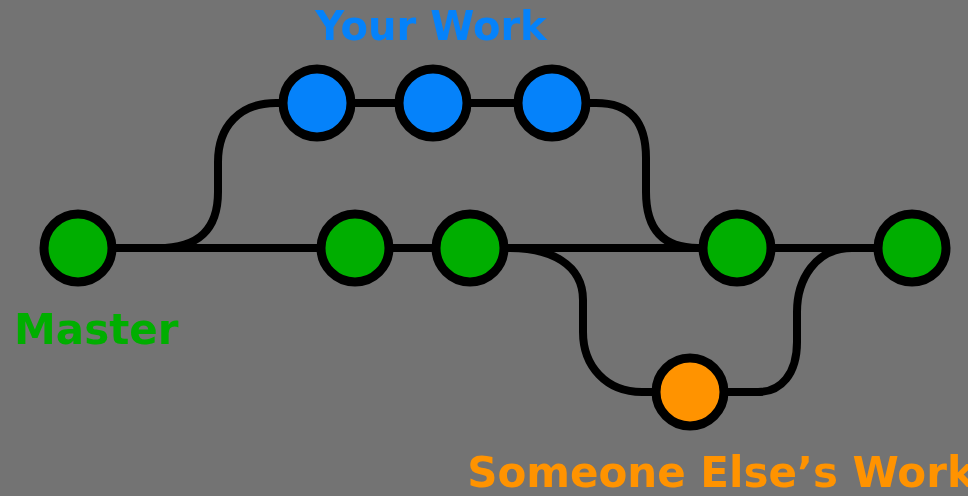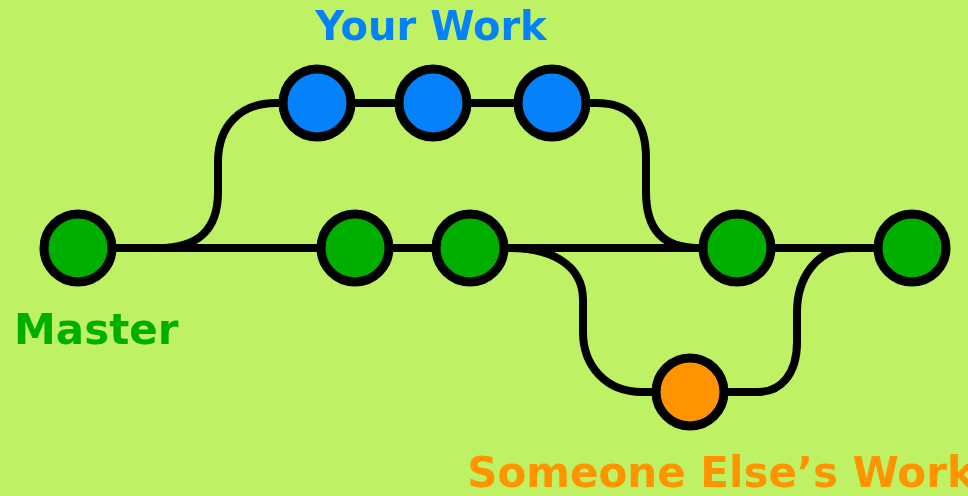--- a/index.html
+++ b/index.html
@@ -4,21 +4,21 @@
 <style>
   html, body {
     margin: 0;
     padding: 0;
     background: #ffffff;
   }
   .canvas {
     position: relative;
     width: 968px;
     height: 496px;
-    background: #bef264;
+    background: #737373;
     overflow: hidden;
     font-family: "DejaVu Sans", sans-serif;
   }
   svg {
     display: block;
   }
   .branch-label {
     font-family: "DejaVu Sans", sans-serif;
     font-weight: bold;
   }

